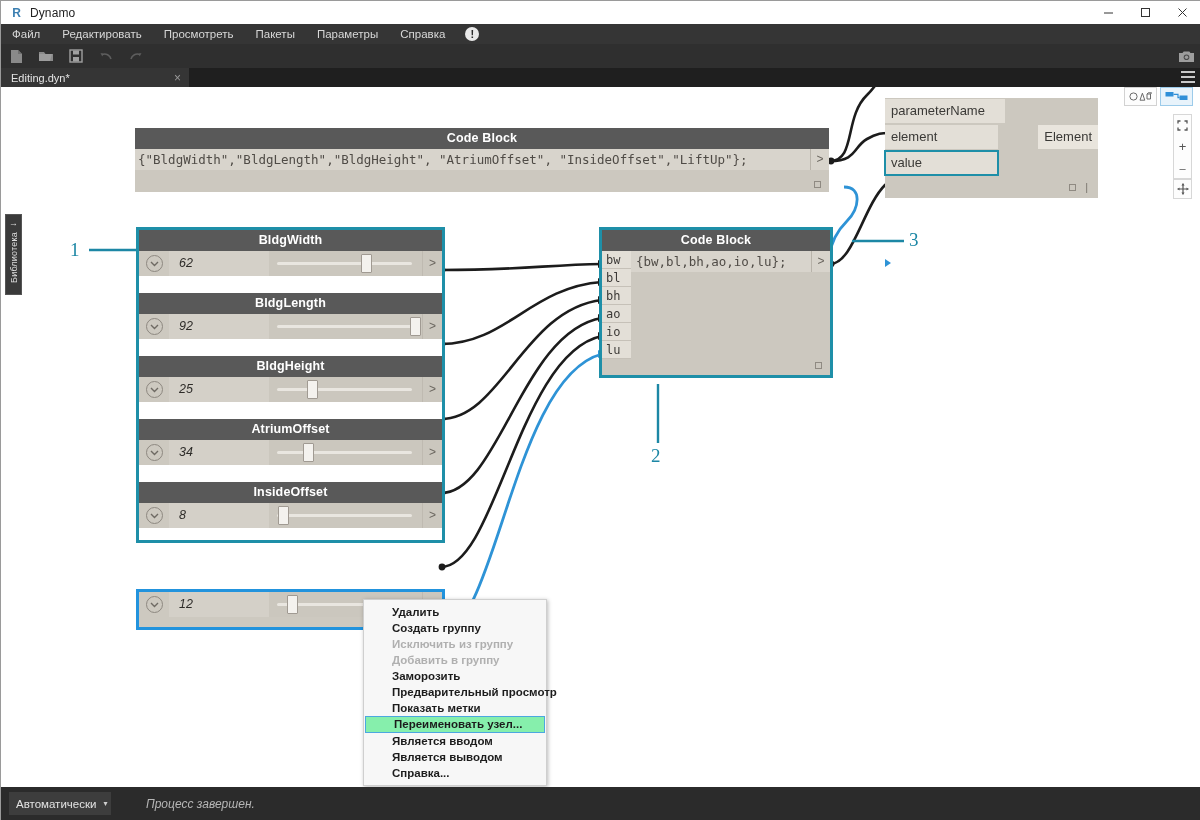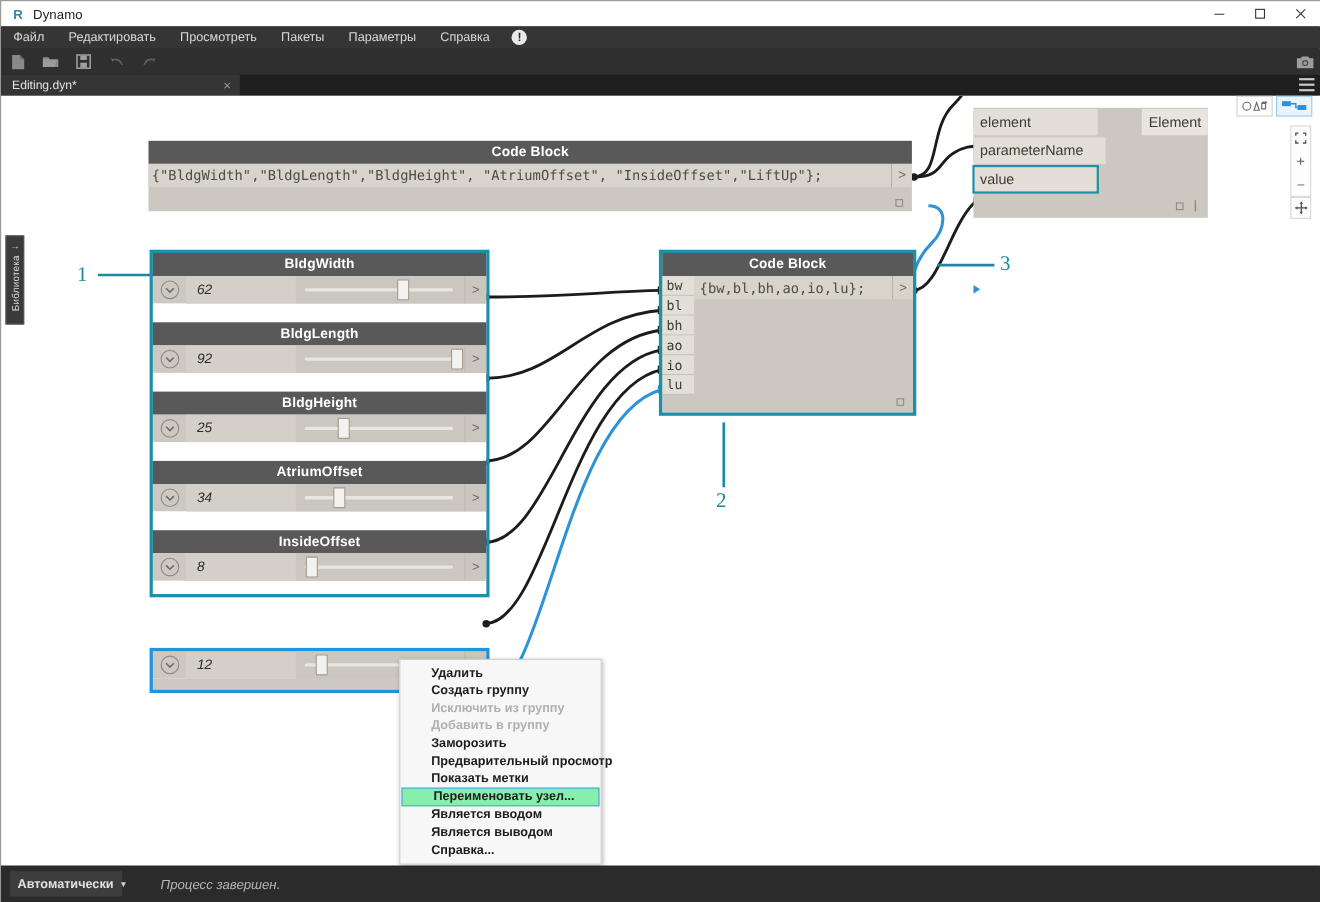--- a/index.html
+++ b/index.html
@@ -59,21 +59,21 @@
   }
   .tb-btn { width: 30px; height: 24px; display:flex; align-items:center; justify-content:center; }
   .tb-right { margin-left: auto; display:flex; align-items:center; }
 
   
   .tabbar {
     position: absolute; left: 0; top: 67px; width: 1200px; height: 19px;
     background: #1f1f1f;
   }
   .tab {
-    position: absolute; left: 0; top: 0; width: 217px; height: 19px;
+    position: absolute; left: 0; top: 0; width: 188px; height: 19px;
     background: #353535; display: flex; align-items: center;
   }
   .tab-label { font-size: 11px; color: #e4e4e4; margin-left: 10px; }
   .tab-close { margin-left: auto; margin-right: 8px; color: #9a9a9a; font-size: 12px; line-height: 1; }
   .burger {
     position: absolute; right: 6px; top: 3px; width: 14px; height: 12px;
     display: flex; flex-direction: column; justify-content: space-between;
   }
   .burger i { display: block; height: 2px; background: #c9c9c9; }
 
@@ -215,21 +215,21 @@
     font-family: "Liberation Serif", serif;
   }
 
   
   .statusbar {
     position: absolute; left: 0; top: 786px; width: 1200px; height: 33px;
     background: #2b2b2b; display: flex; align-items: center;
   }
   .run-mode {
     margin-left: 8px; width: 102px; height: 23px; background: #3d3d3d;
-    display: flex; align-items: center; color: #e2e2e2; font-size: 11.5px; font-weight: bold;
+    display: flex; align-items: center; color: #e2e2e2; font-size: 11.5px;
   }
   .run-mode span { margin-left: 7px; }
   .run-caret { margin-left: auto; margin-right: 7px; font-size: 8px; color: #cfcfcf; }
   .status-msg {
     margin-left: 35px; font-size: 12px; color: #b6b6b6; font-style: italic;
   }
 </style>
 </head>
 <body>
 
@@ -390,25 +390,25 @@
         </div>
         <div class="cb-foot">
           <div class="cb-sq"></div>
         </div>
       </div>
     </div>
 
     <div class="node" style="left:884px; top:11px; width:213px;">
       <div class="node-body" style="padding-bottom:2px;">
         <div class="fn-row">
+          <div class="fn-in" style="width:120px;">parameterName</div>
+        </div>
+        <div class="fn-row">
           <div class="fn-in">element</div>
           <div class="fn-out">Element</div>
-        </div>
-        <div class="fn-row">
-          <div class="fn-in" style="width:120px;">parameterName</div>
         </div>
         <div class="fn-row">
           <div class="fn-in fn-in-sel">value</div>
         </div>
         <div class="cb-foot" style="height:20px;">
           <div class="cb-sq" style="right:22px; bottom:5px;"></div>
           <div style="position:absolute; right:10px; bottom:3px; color:#7b766f; font-size:11px;">|</div>
         </div>
       </div>
     </div>

